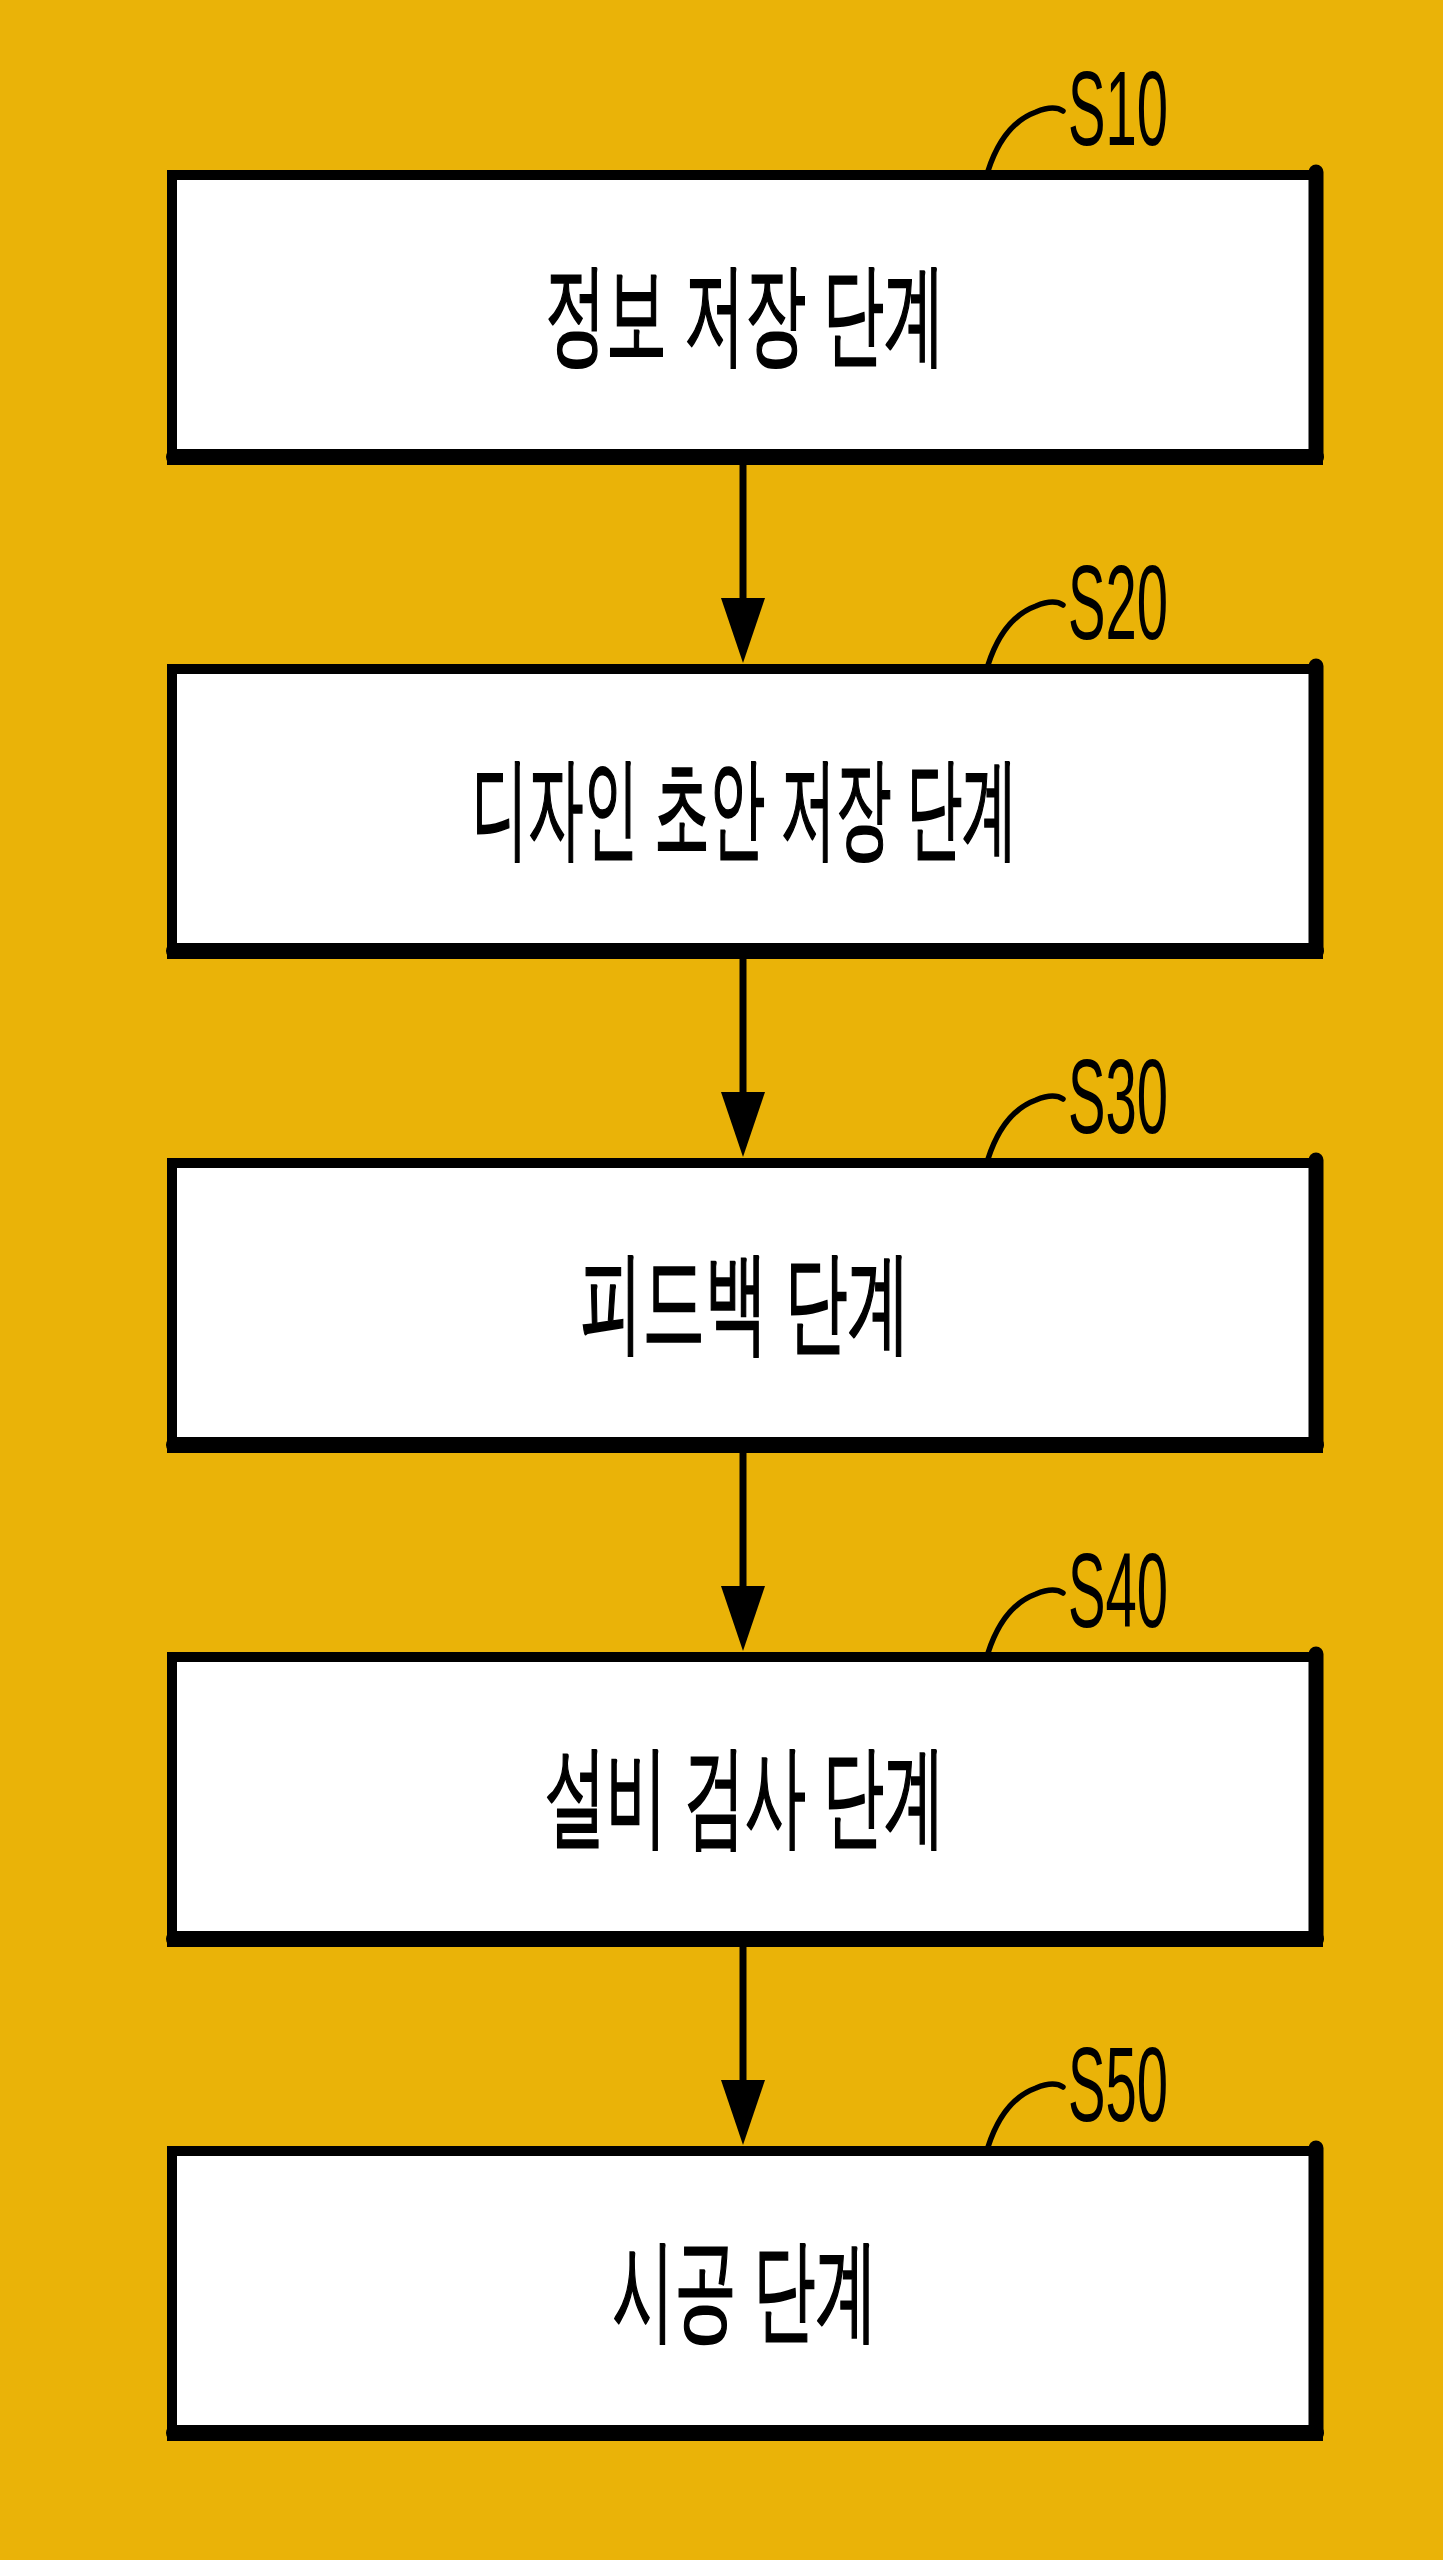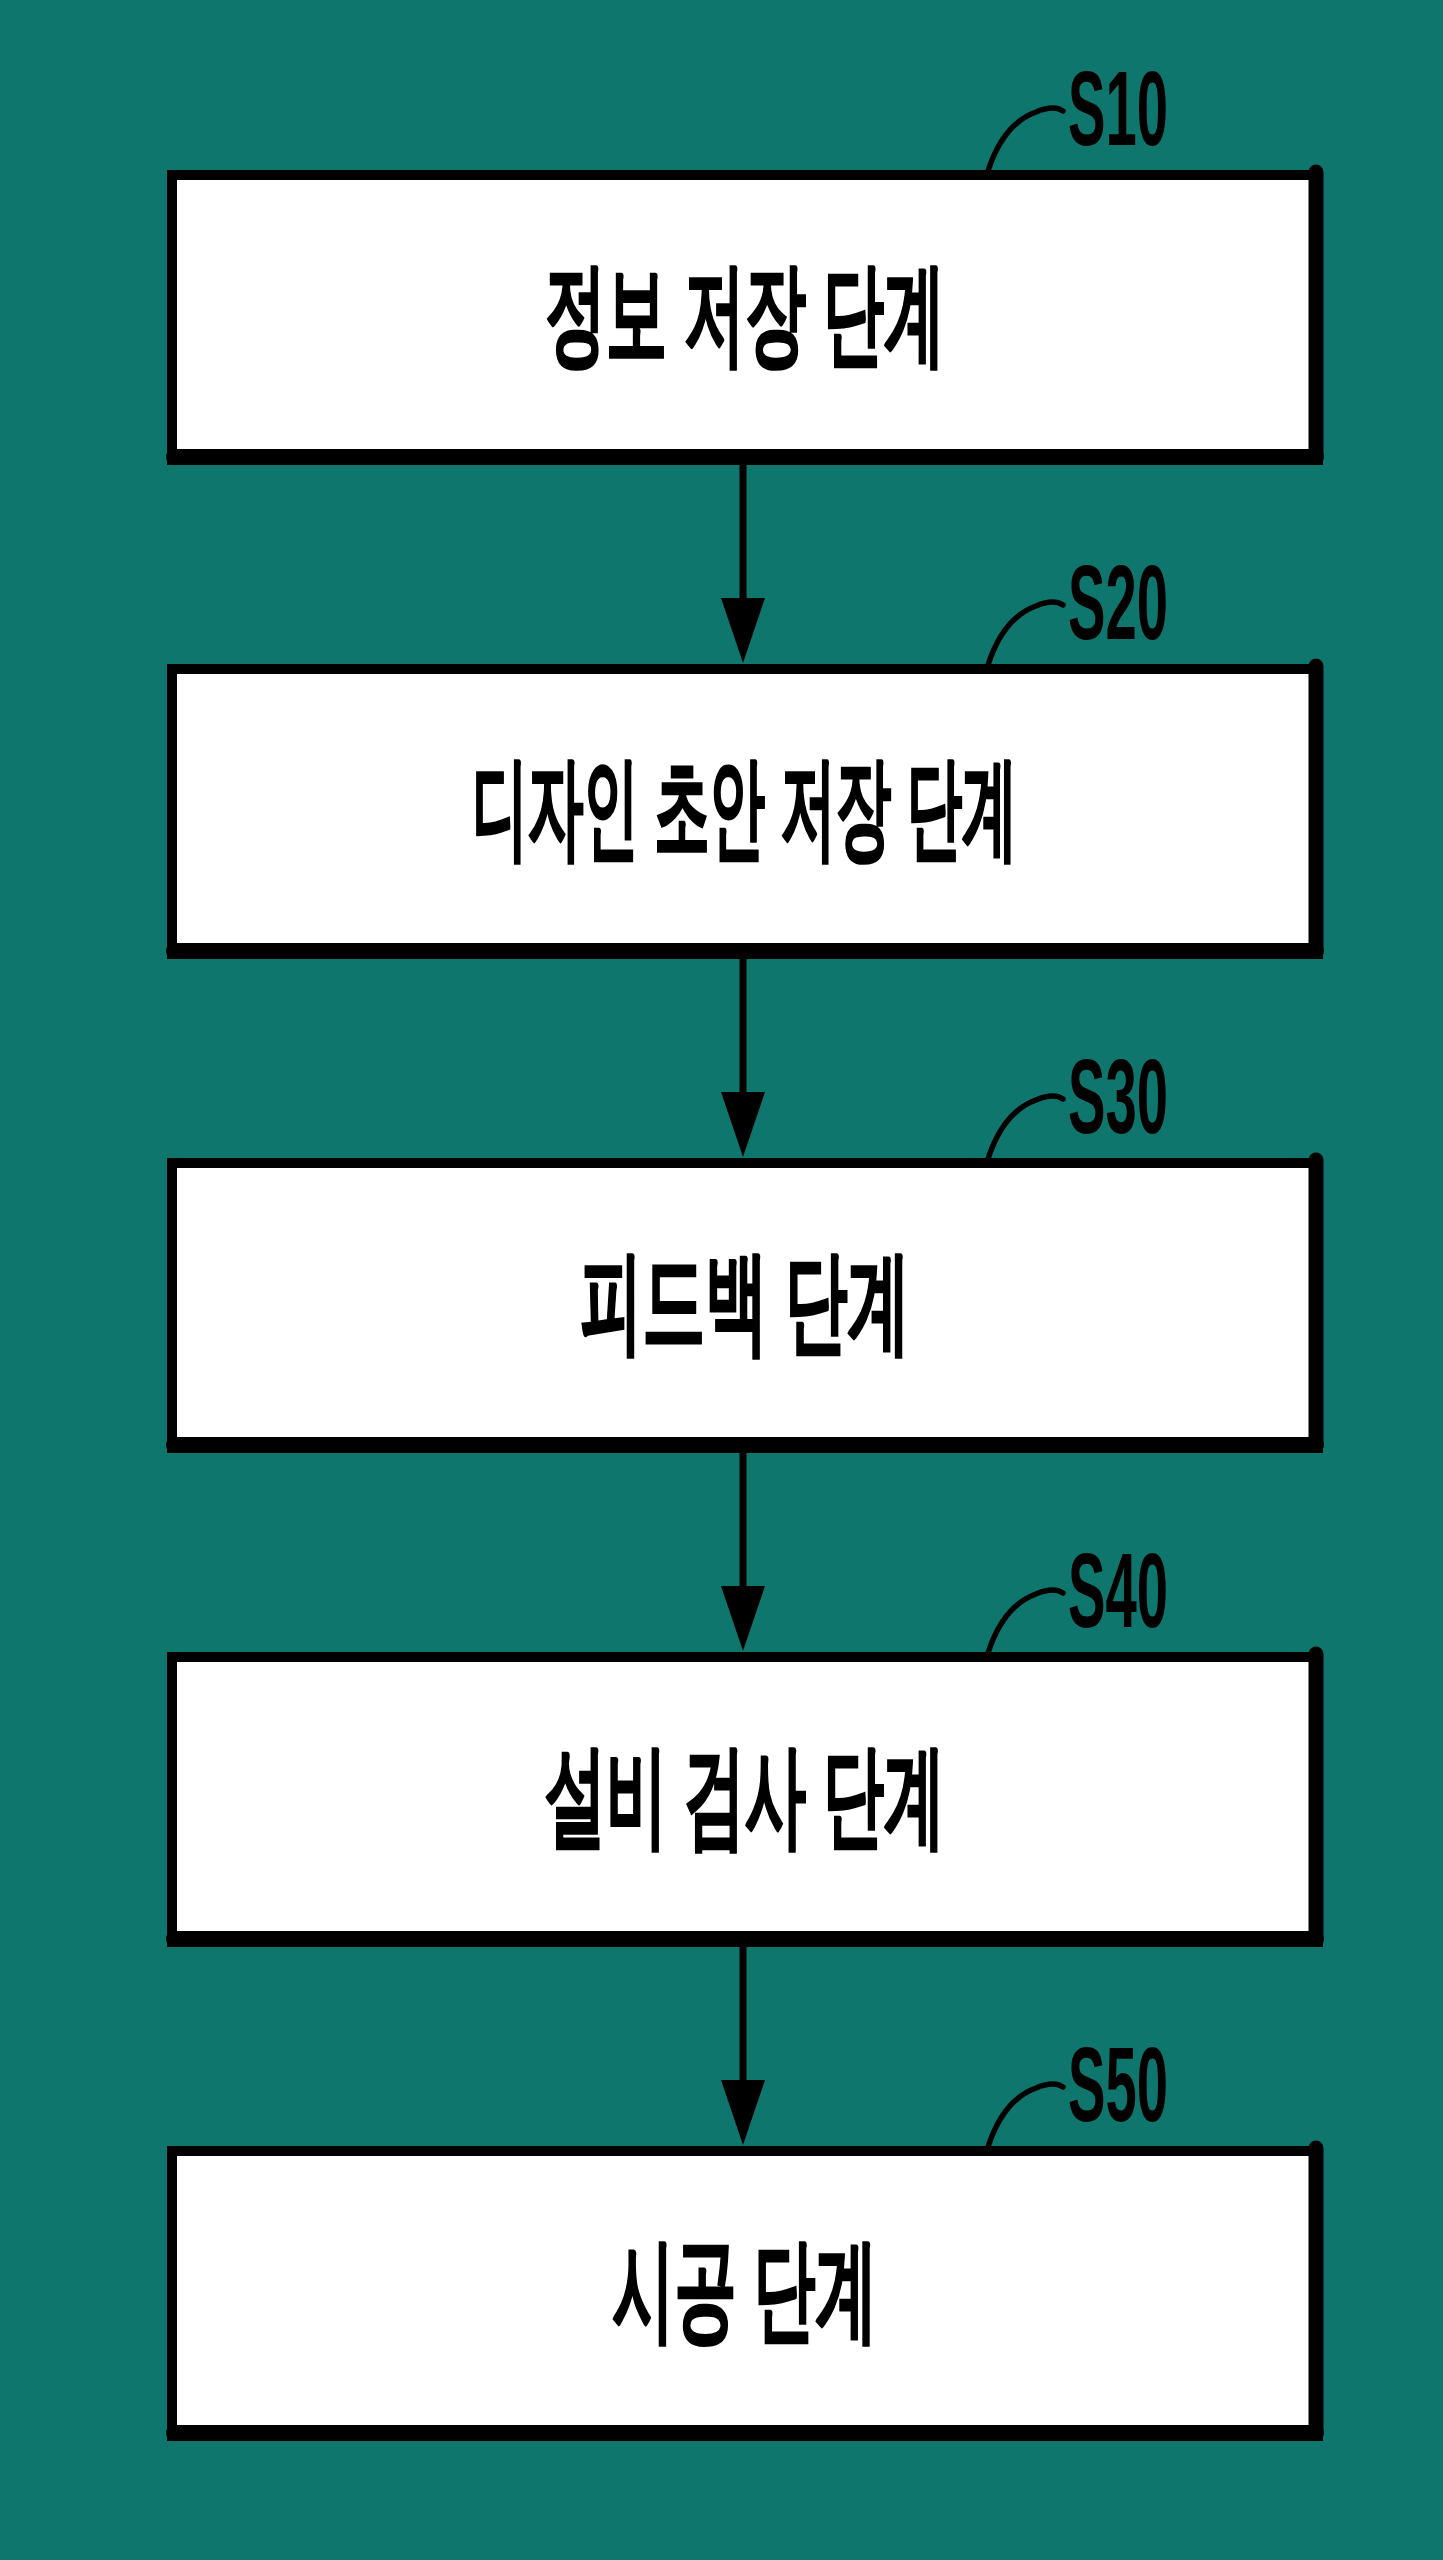--- a/index.html
+++ b/index.html
@@ -5,23 +5,22 @@
   html, body {
     margin: 0;
     padding: 0;
     background: #ffffff;
     font-family: "Liberation Sans", sans-serif;
   }
   .page {
     position: relative;
     width: 1443px;
     height: 2560px;
-    background: #0f766e;
+    background: #eab308;
     overflow: hidden;
-    font-weight: bold;
   }
   svg { display: block; }
   .box-rect {
     fill: #ffffff;
     stroke: #000000;
     stroke-width: 10;
   }
   .shadow-line {
     stroke: #000000;
     stroke-linecap: round;

